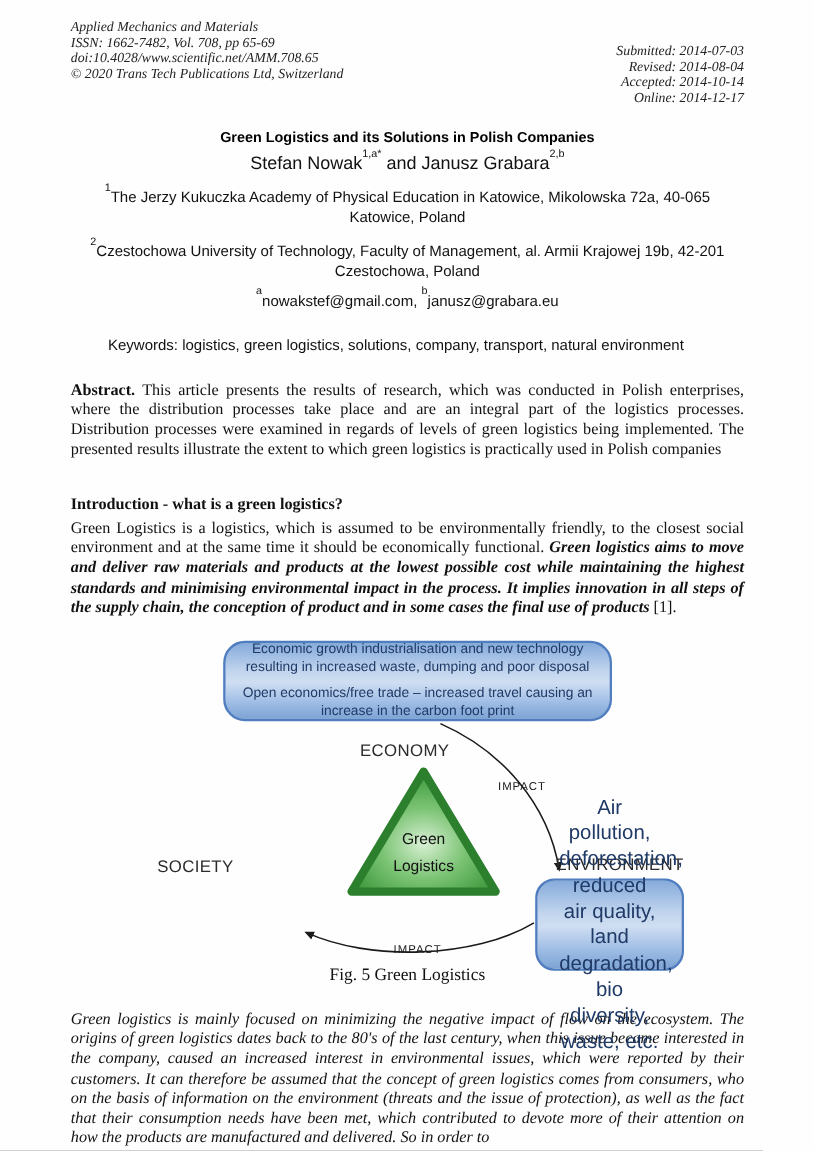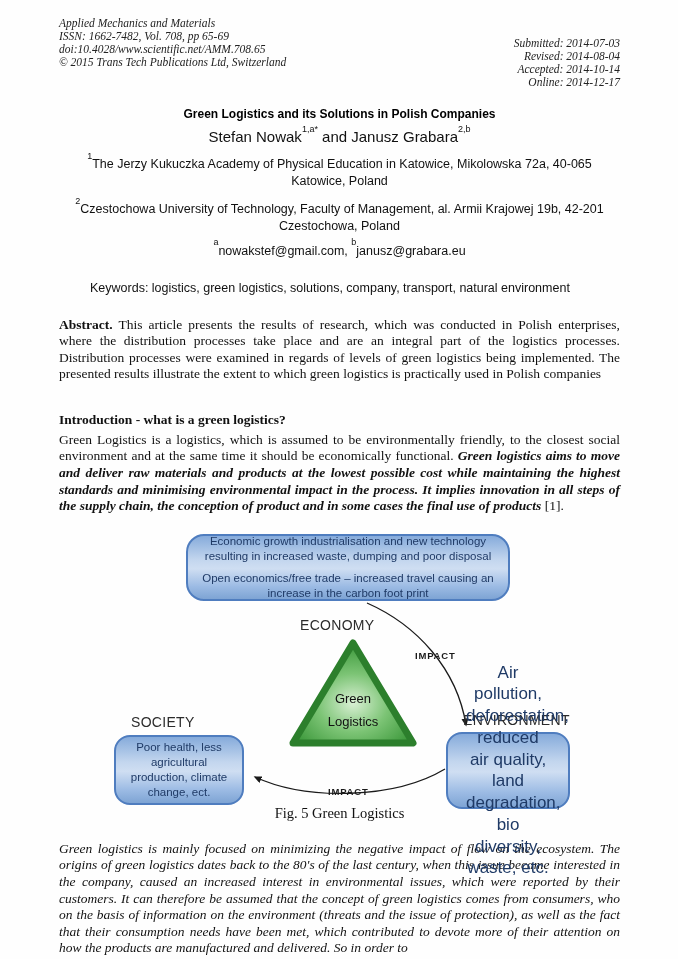--- a/index.html
+++ b/index.html
@@ -51,40 +51,40 @@
     padding: 4px 8px;
   }
   .box-top    { left: 127px; top: 7px;  width: 324px; height: 67px; border-radius: 18px; }
   .box-top .bt2 { margin-top: 7px; }
   .box-society{ left: 55px;  top: 208px; width: 130px; height: 70px; }
   .box-env    { left: 387px; top: 205px; width: 124px; height: 77px; font-size: 17px; padding: 3px 18px;}
   .zone-label { position: absolute; font-size: 14px; color: #2b2b2b; text-align: left; letter-spacing: 0.3px; }
   .lbl-economy     { left: 241px; top: 90px;  width: 110px; }
   .lbl-society     { left: 72px;  top: 187px; width: 110px; }
   .lbl-environment { left: 404px; top: 185px; width: 150px; }
-  .impact { position: absolute; font-size: 9.5px; font-weight: bold; letter-spacing: 0.8px; color: #1a1a1a; }
+  .impact { position: absolute; font-size: 9.5px; font-weight: normal; letter-spacing: 0.8px; color: #1a1a1a; }
   .impact-1 { left: 356px; top: 123px; }
   .impact-2 { left: 269px; top: 259px; }
   .tri-text { position: absolute; left: 244px; top: 160px; width: 100px; text-align: center; font-size: 13px; line-height: 23px; color: #111; }
   .fig-caption { position: absolute; left: 0; top: 278px; width: 100%; text-align: center; font-family: "Liberation Serif", serif; font-size: 14.5px; color: #111; }
 
   .body-par { margin-top: 14px; font-style: italic; }
 </style>
 </head>
 <body>
 
 <div class="page">
   <div class="content">
 
     <div class="hdr">
       <div class="hdr-left">
         <div>Applied Mechanics and Materials</div>
         <div>ISSN: 1662-7482, Vol. 708, pp 65-69</div>
         <div>doi:10.4028/www.scientific.net/AMM.708.65</div>
-        <div>© 2015 Trans Tech Publications Ltd, Switzerland</div>
+        <div>© 2020 Trans Tech Publications Ltd, Switzerland</div>
       </div>
       <div class="hdr-right">
         <div>Submitted: 2014-07-03</div>
         <div>Revised: 2014-08-04</div>
         <div>Accepted: 2014-10-14</div>
         <div>Online: 2014-12-17</div>
       </div>
     </div>
 
     <div class="title">Green Logistics and its Solutions in Polish Companies</div>
@@ -130,21 +130,20 @@
 
       <div class="zone-label lbl-economy">ECONOMY</div>
       <div class="impact impact-1">IMPACT</div>
 
       <div class="tri-text">
         <div>Green</div>
         <div>Logistics</div>
       </div>
 
       <div class="zone-label lbl-society">SOCIETY</div>
-      <div class="bluebox box-society">Poor health, less agricultural production, climate change, ect.</div>
 
       <div class="zone-label lbl-environment">ENVIRONMENT</div>
       <div class="bluebox box-env">Air pollution, deforestation, reduced air quality, land degradation, bio diversity, waste, etc.</div>
 
       <div class="impact impact-2">IMPACT</div>
 
       <div class="fig-caption">Fig. 5 Green Logistics</div>
     </div>
 
     <p class="para body-par">Green logistics is mainly focused on minimizing the negative impact of flow on the ecosystem. The origins of green logistics dates back to the 80's of the last century, when this issue became interested in the company, caused an increased interest in environmental issues, which were reported by their customers. It can therefore be assumed that the concept of green logistics comes from consumers, who on the basis of information on the environment (threats and the issue of protection), as well as the fact that their consumption needs have been met, which contributed to devote more of their attention on how the products are manufactured and delivered. So in order to</p>

